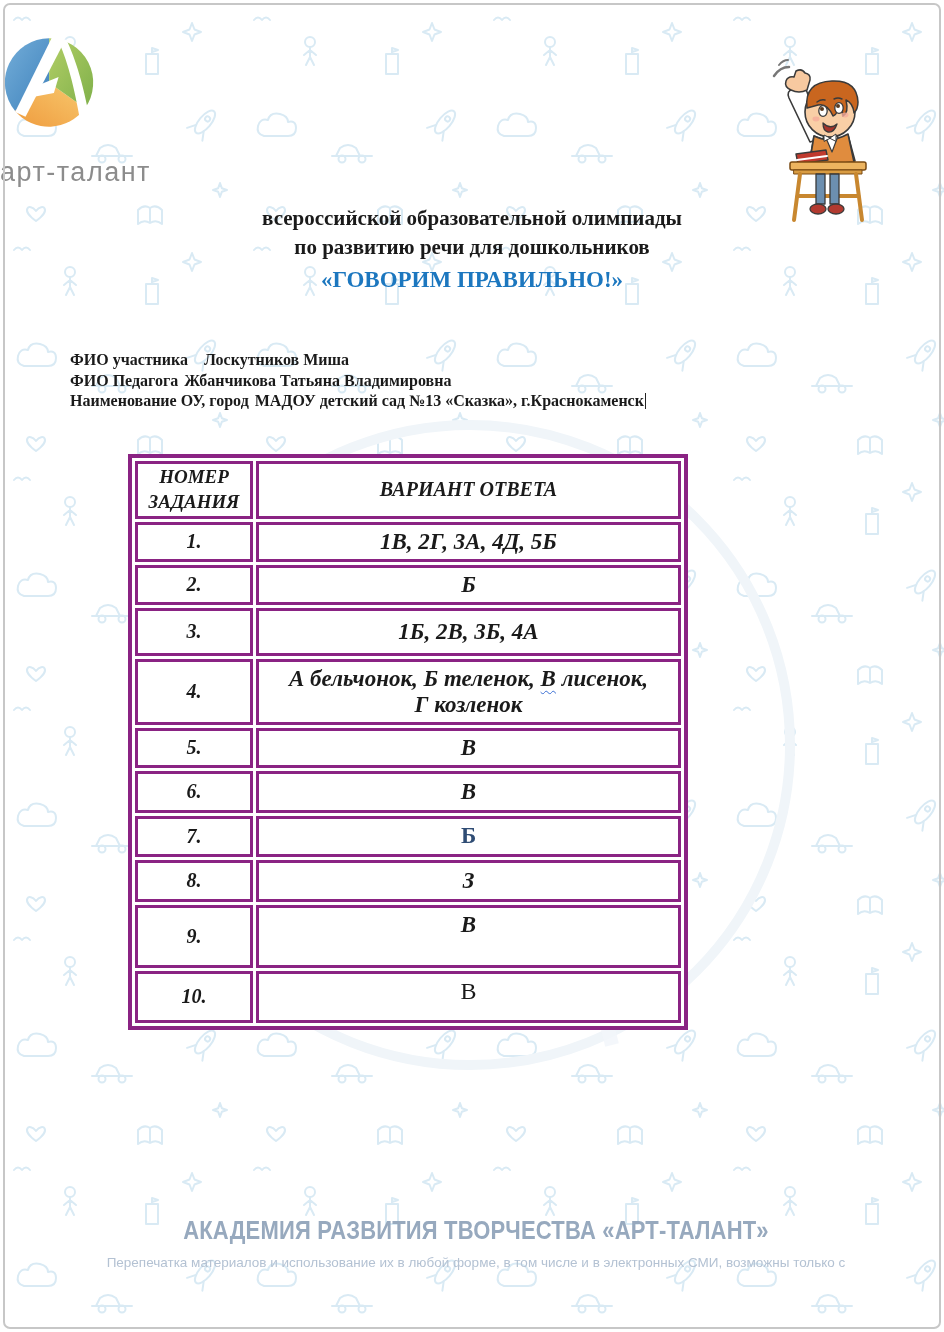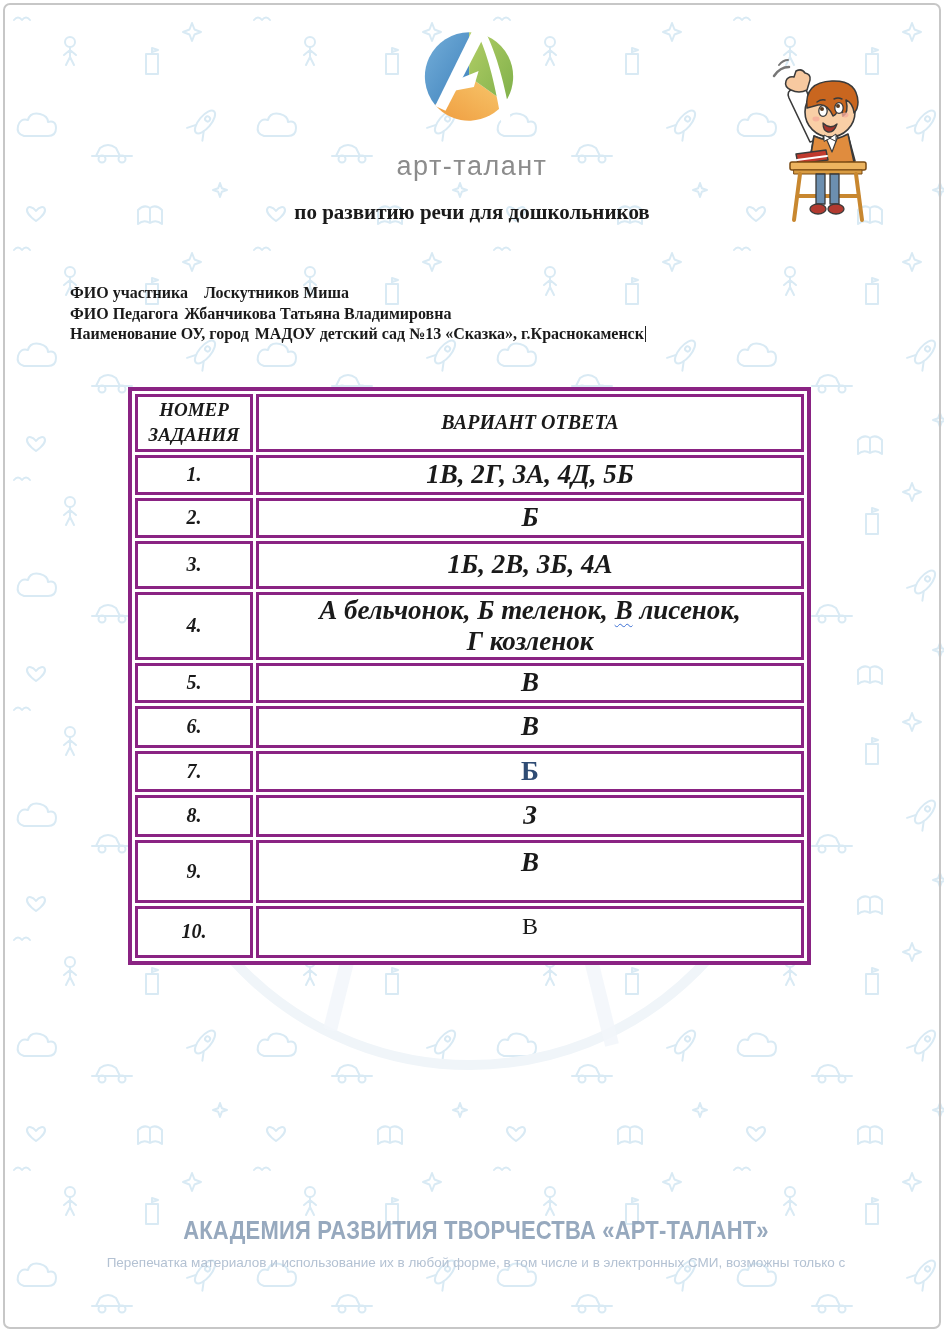--- a/index.html
+++ b/index.html
@@ -13,45 +13,45 @@
     --text-black:#1A1A1A;
   }
   *{margin:0;padding:0;box-sizing:border-box;}
   body{background:#fff;font-family:"Liberation Serif",serif;color:var(--text-black);}
   .page{position:relative;width:944px;height:1332px;background:#fff;overflow:hidden;}
   .frame{position:absolute;inset:3px;border:2px solid #c7c7c7;border-radius:7px;pointer-events:none;z-index:40;}
   .bg-svg{position:absolute;inset:0;z-index:0;}
   .content{position:relative;z-index:10;width:100%;height:100%;}
 
   
-  .logo-wrap{padding-top:23px;text-align:center;}
+  .logo-wrap{padding-top:29px;text-align:left;}
   .logo-icon{display:inline-block;width:104px;height:112px;}
   .brand{margin-top:12px;font-family:"Liberation Sans",sans-serif;font-size:27px;letter-spacing:1.5px;color:var(--brand-gray);font-weight:500;}
 
   
   .kid{position:absolute;top:56px;right:62px;width:116px;height:170px;z-index:11;}
 
   
   .title{margin-top:16px;text-align:center;font-weight:700;font-size:21px;line-height:29px;}
   .title .blue-line{font-size:23px;color:var(--title-blue);margin-top:3px;}
 
   
   .info{margin:56px 0 0 70px;font-weight:700;font-size:16px;line-height:20.5px;}
   .info .val{margin-left:6px;}
   .info .val-wide{margin-left:16px;}
   .caret{display:inline-block;width:1.5px;height:16px;background:#222;vertical-align:-3px;margin-left:1px;}
 
   
-  table.answers{margin:42px 0 0 128px;width:683px;border-collapse:separate;border-spacing:3px;border:4px solid var(--table-border);table-layout:fixed;background:#fff;}
+  table.answers{margin:42px 0 0 128px;width:560px;border-collapse:separate;border-spacing:3px;border:4px solid var(--table-border);table-layout:fixed;background:#fff;}
   table.answers td{border:3px solid var(--table-border);background:#fff;text-align:center;vertical-align:middle;}
   td.numcol{width:118px;}
   td.num{font-weight:700;font-style:italic;font-size:20px;}
   td.hdr1{font-weight:700;font-style:italic;font-size:19px;line-height:1.3;}
   td.hdr2{font-weight:700;font-style:italic;font-size:20px;}
-  td.ans{font-size:27px;}
+  td.ans{font-size:23px;}
   td.ans.bi{font-weight:700;font-style:italic;}
   td.ans.blue{font-weight:700;color:var(--answer-blue);}
   td.ans.plain{font-weight:400;font-size:24px;}
   td.ans.top{vertical-align:top;padding-top:4px;}
   .wavy{text-decoration:underline;text-decoration-style:wavy;text-decoration-color:#3B6FD4;text-decoration-thickness:1px;text-underline-offset:4px;}
   table.answers tr:nth-child(1) td{height:58px;}
   table.answers tr:nth-child(2) td{height:40px;}
   table.answers tr:nth-child(3) td{height:40px;}
   table.answers tr:nth-child(4) td{height:48px;}
   table.answers tr:nth-child(5) td{height:66px;}
@@ -178,21 +178,23 @@
 
           <rect x="50" y="118" width="9" height="30" fill="#6C8FB0" stroke="#3A3A3A" stroke-width="1.3"></rect>
           <rect x="64" y="118" width="9" height="30" fill="#6C8FB0" stroke="#3A3A3A" stroke-width="1.3"></rect>
           <ellipse cx="52" cy="153" rx="8" ry="5" fill="#B23A30" stroke="#3A3A3A" stroke-width="1.3"></ellipse>
           <ellipse cx="70" cy="153" rx="8" ry="5" fill="#B23A30" stroke="#3A3A3A" stroke-width="1.3"></ellipse>
         </g>
       </svg>
     </div>
 
     <div class="title">
+      <div>всероссийской образовательной олимпиады</div>
       <div>по развитию речи для дошкольников</div>
+      <div class="blue-line">«ГОВОРИМ ПРАВИЛЬНО!»</div>
     </div>
 
     <div class="info">
       <div>
         <span>ФИО участника</span><span class="val val-wide">Лоскутников Миша</span>
       </div>
       <div>
         <span>ФИО Педагога</span><span class="val">Жбанчикова Татьяна Владимировна</span>
       </div>
       <div>

